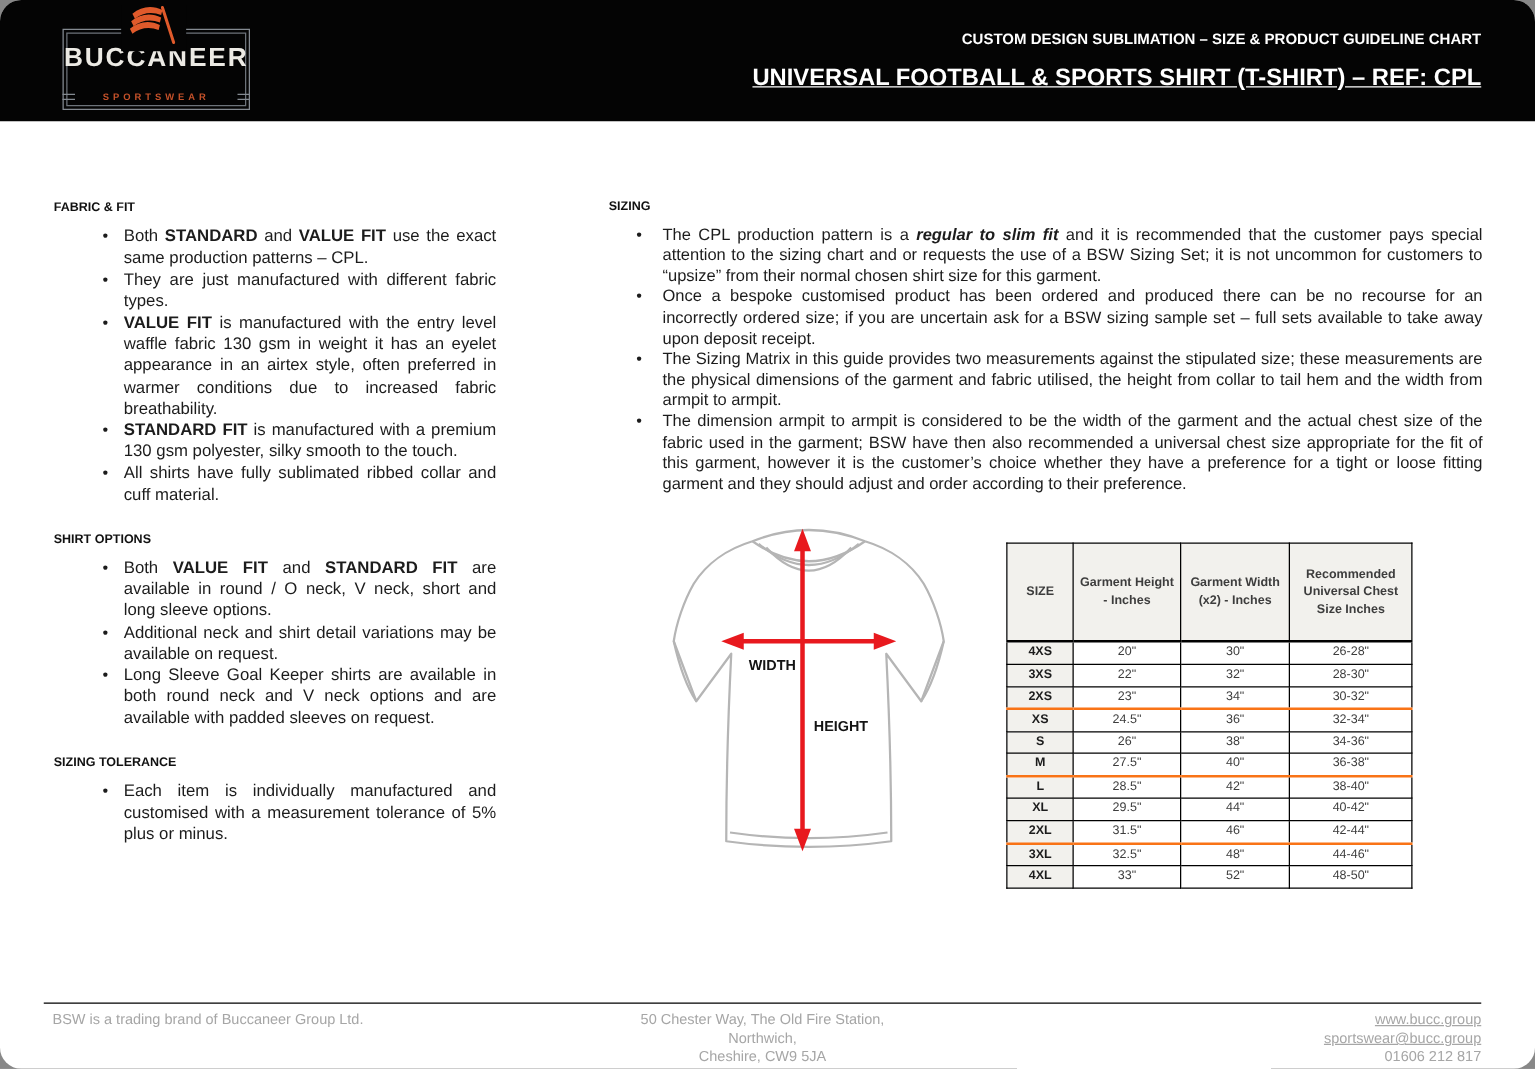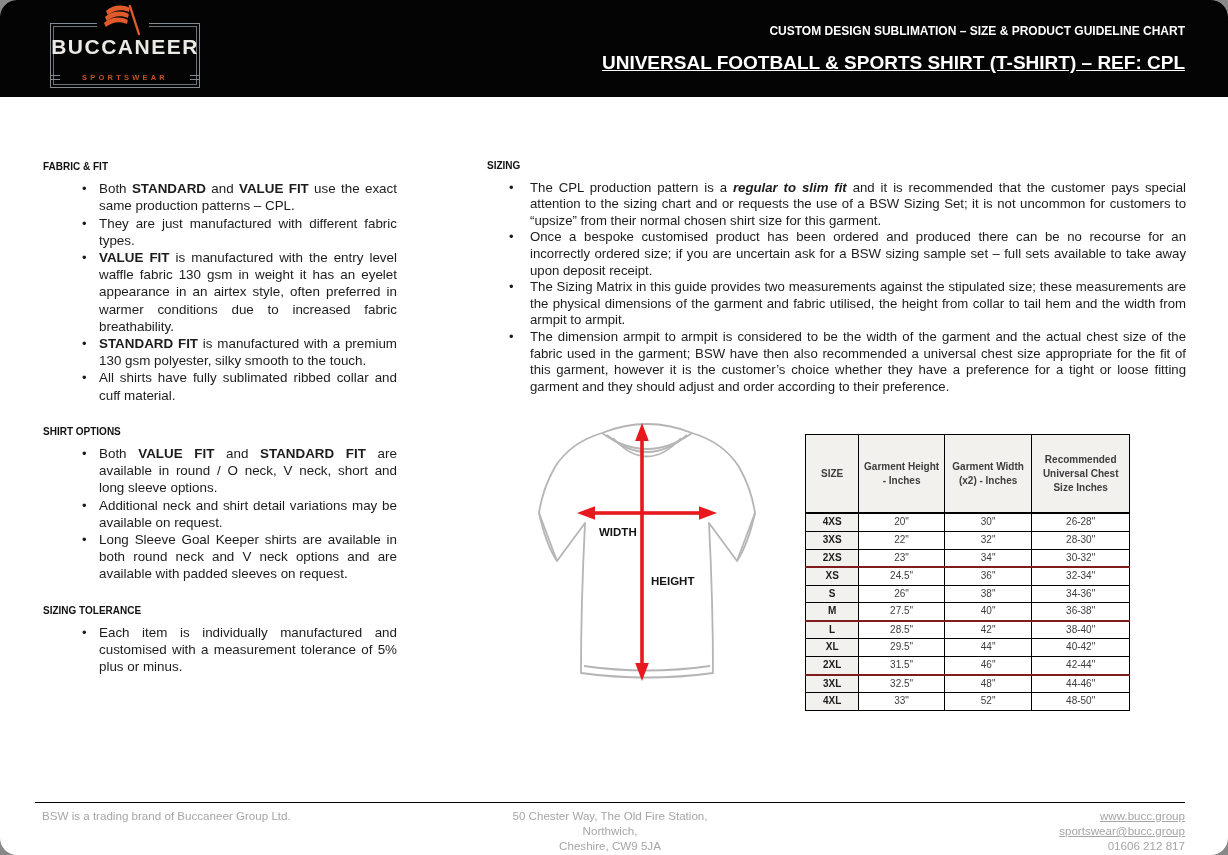--- a/index.html
+++ b/index.html
@@ -46,21 +46,21 @@
   .tshirt{margin-left:40px;flex:0 0 auto;}
   .size-table-wrap{margin-left:38px;margin-top:23px;}
   table.size-table{border-collapse:collapse;table-layout:fixed;width:325px;
                    border:1.5px solid #000;}
   .size-table th,.size-table td{border:1px solid #000;text-align:center;vertical-align:middle;
                    font-size:10px;overflow:hidden;}
   .size-table th{height:73px;background:#f2f1ed;font-weight:700;color:#3d3d3d;padding:2px 3px;line-height:14px;}
   .size-table td{height:14.7px;padding:0 2px;color:#3d3d3d;background:#fff;}
   .size-table td.sz{background:#f2f1ed;font-weight:700;color:#1c1c1c;}
   .size-table thead th{border-bottom:2px solid #000;}
-  .size-table tr.sep td{border-bottom:2px solid #7f1d1d;}
+  .size-table tr.sep td{border-bottom:2px solid #f97316;}
   .c0{width:53px;} .c1{width:85px;} .c2{width:87px;} .c3{width:97px;}
 
   
   .footer{position:absolute;left:35px;right:43px;top:802px;border-top:1px solid #000;
           padding-top:5px;display:grid;grid-template-columns:1fr 1.05fr 1fr;
           font-size:11.6px;line-height:15px;color:#a6a6a6;}
   .f-left{text-align:left;padding-left:7px;}
   .f-center{text-align:center;}
   .f-right{text-align:right;}
   .f-right a{color:#a6a6a6;text-decoration:underline;display:block;}

